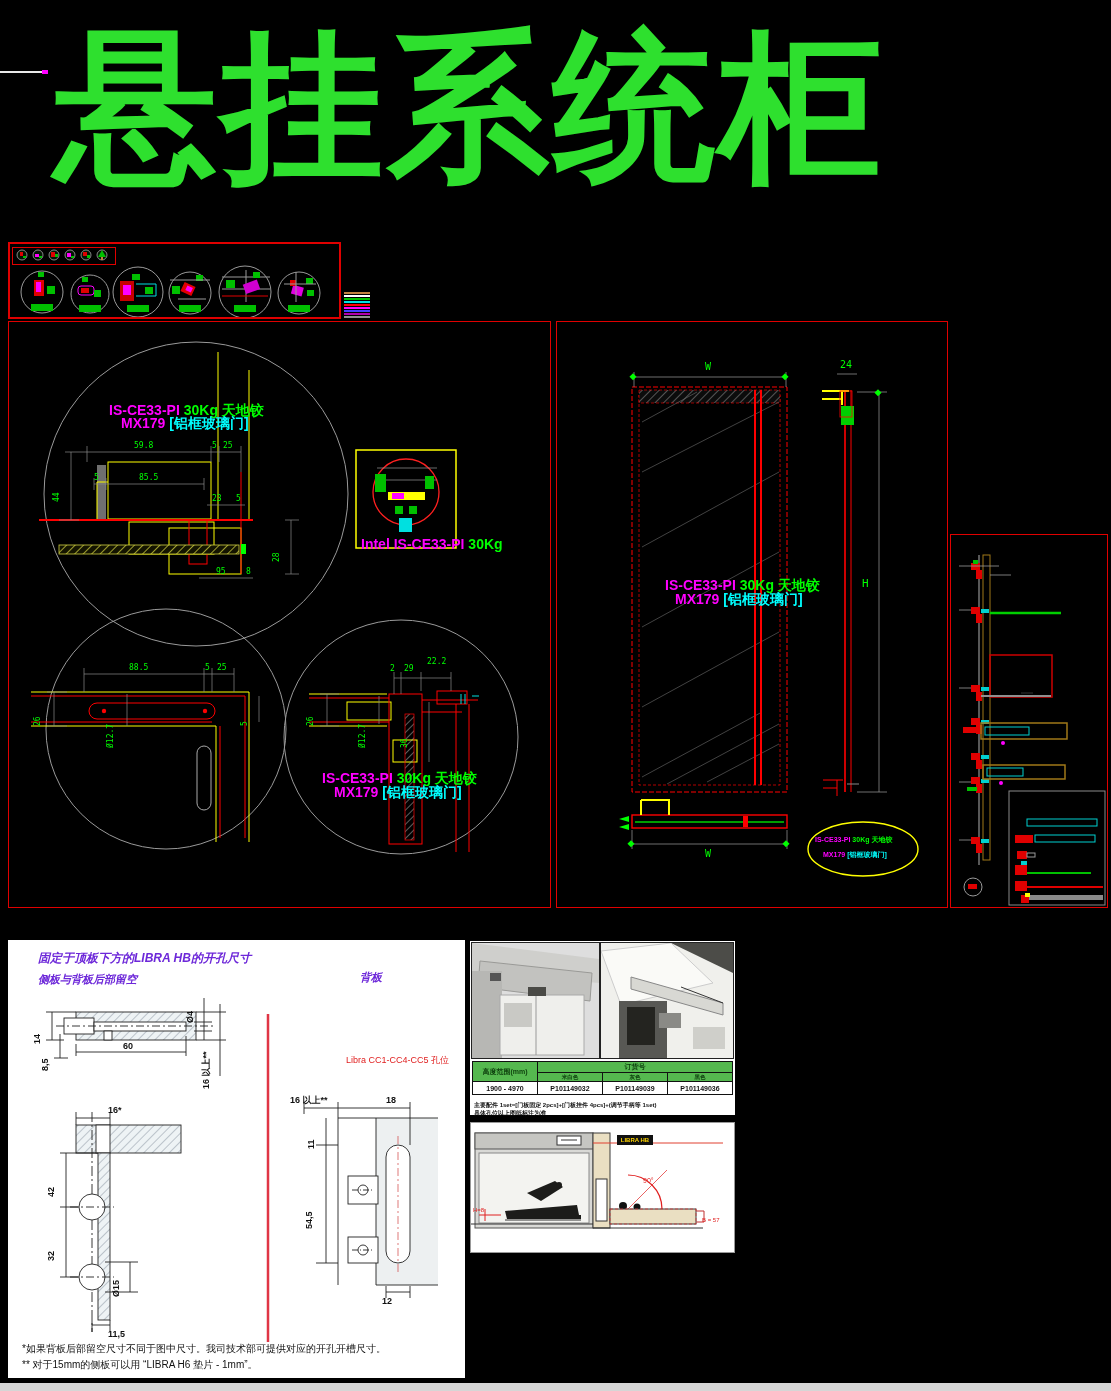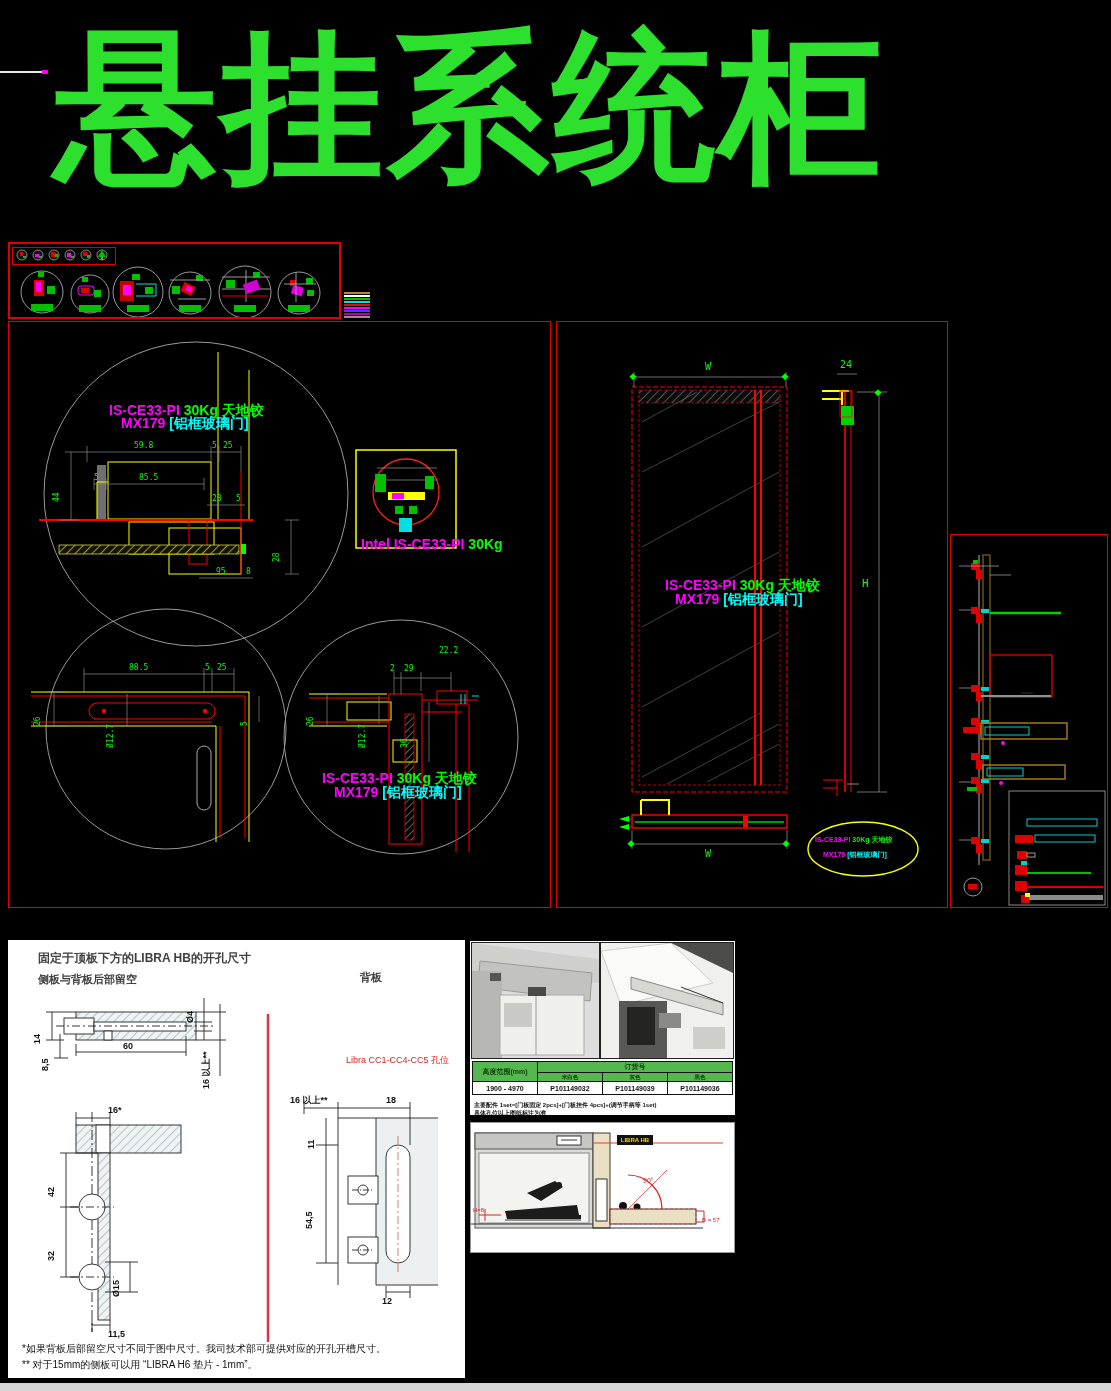--- a/index.html
+++ b/index.html
@@ -10,21 +10,21 @@
               color:#2ee02e;letter-spacing:4px;line-height:1.05;white-space:nowrap;}
   .panel{position:absolute;border:1px solid #e00000;box-sizing:border-box;}
   .dim{position:absolute;color:#00ff00;font-size:8px;line-height:1;white-space:nowrap;
        font-family:"DejaVu Sans Mono",monospace;}
   .dim.rot{transform:rotate(-90deg);transform-origin:left bottom;}
   .cadlbl{position:absolute;font-size:14px;line-height:1.2;white-space:nowrap;font-weight:bold;}
   .m{color:#ff00ff;} .g{color:#00ff00;} .c{color:#00ffff;}
   .white-sheet{position:absolute;background:#ffffff;box-sizing:border-box;}
   .bdim{position:absolute;color:#111;font-size:9px;font-weight:bold;line-height:1;white-space:nowrap;}
   .bdim.rot{transform:rotate(-90deg);transform-origin:left bottom;}
-  .heading{position:absolute;color:#404040;font-weight:bold;white-space:nowrap;}
+  .heading{position:absolute;color:#6d28d9;font-weight:bold;white-space:nowrap;font-style:italic;}
   .foot{position:absolute;color:#111;font-size:10px;white-space:nowrap;
         font-family:Liberation Sans, sans-serif;}
   .redlbl{position:absolute;color:#e02020;font-weight:normal;white-space:nowrap;}
   table.order{border-collapse:collapse;width:261px;table-layout:fixed;}
   table.order td{border:1px solid #111;text-align:center;overflow:hidden;padding:0;}
   td.grn{background:#55b84f;color:#0d3f0d;font-weight:bold;}
   td.val{background:#fff;color:#111;font-weight:bold;font-size:7px;height:12px;}
   .note{position:absolute;color:#111;font-size:6px;font-weight:bold;white-space:nowrap;}
   #bottom-strip{position:absolute;left:0;top:1383px;width:1111px;height:8px;background:#d6d6d6;}
 </style>
@@ -298,21 +298,21 @@
     
     <div class="dim" style="left:120px;top:342px;">88.5</div>
     <div class="dim" style="left:196px;top:342px;">5</div>
     <div class="dim" style="left:208px;top:342px;">25</div>
     <div class="dim rot" style="left:33px;top:396px;">26</div>
     <div class="dim rot" style="left:106px;top:418px;">Ø12.7</div>
     <div class="dim rot" style="left:240px;top:396px;">5</div>
     
     <div class="dim" style="left:381px;top:343px;">2</div>
     <div class="dim" style="left:395px;top:343px;">29</div>
-    <div class="dim" style="left:418px;top:325px;margin-left:12px;">22.2</div>
+    <div class="dim" style="left:418px;top:336px;">22.2</div>
     <div class="dim rot" style="left:306px;top:396px;">26</div>
     <div class="dim rot" style="left:358px;top:418px;">Ø12.7</div>
     <div class="dim rot" style="left:400px;top:418px;">36</div>
     <div class="cadlbl" style="left:313px;top:448px;">
       <span class="m">IS-CE33-PI</span>
       <span class="g">30Kg 天地铰</span>
     </div>
     <div class="cadlbl" style="left:325px;top:462px;">
       <span class="m">MX179</span>
       <span class="c">[铝框玻璃门]</span>

